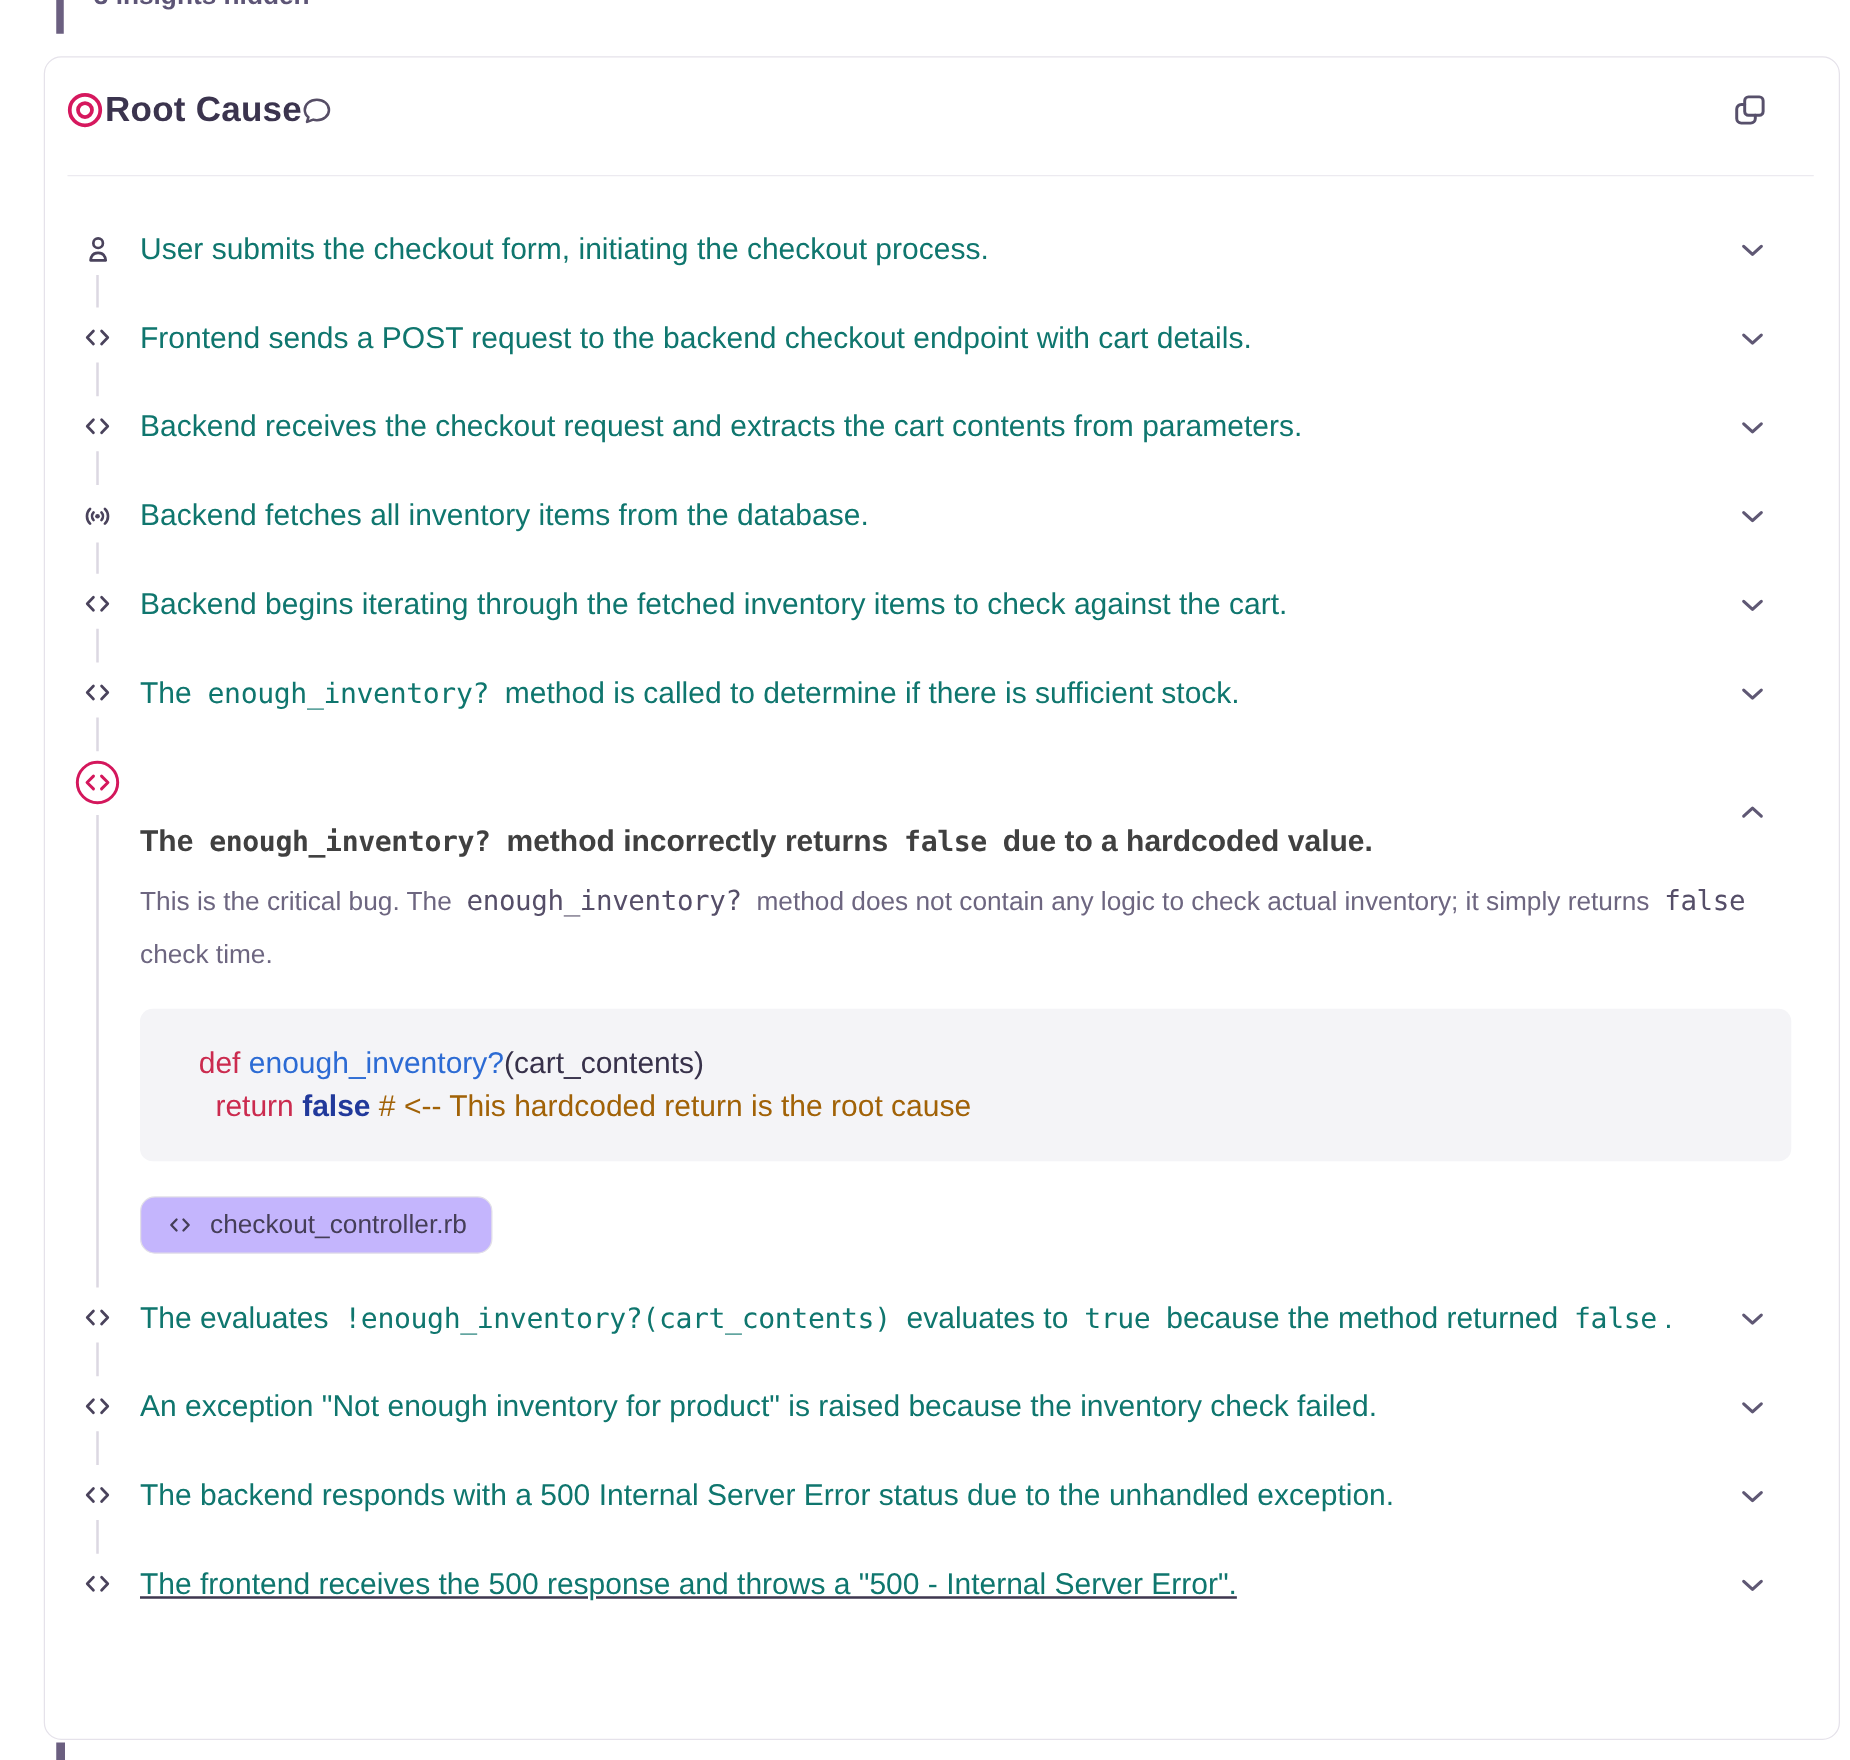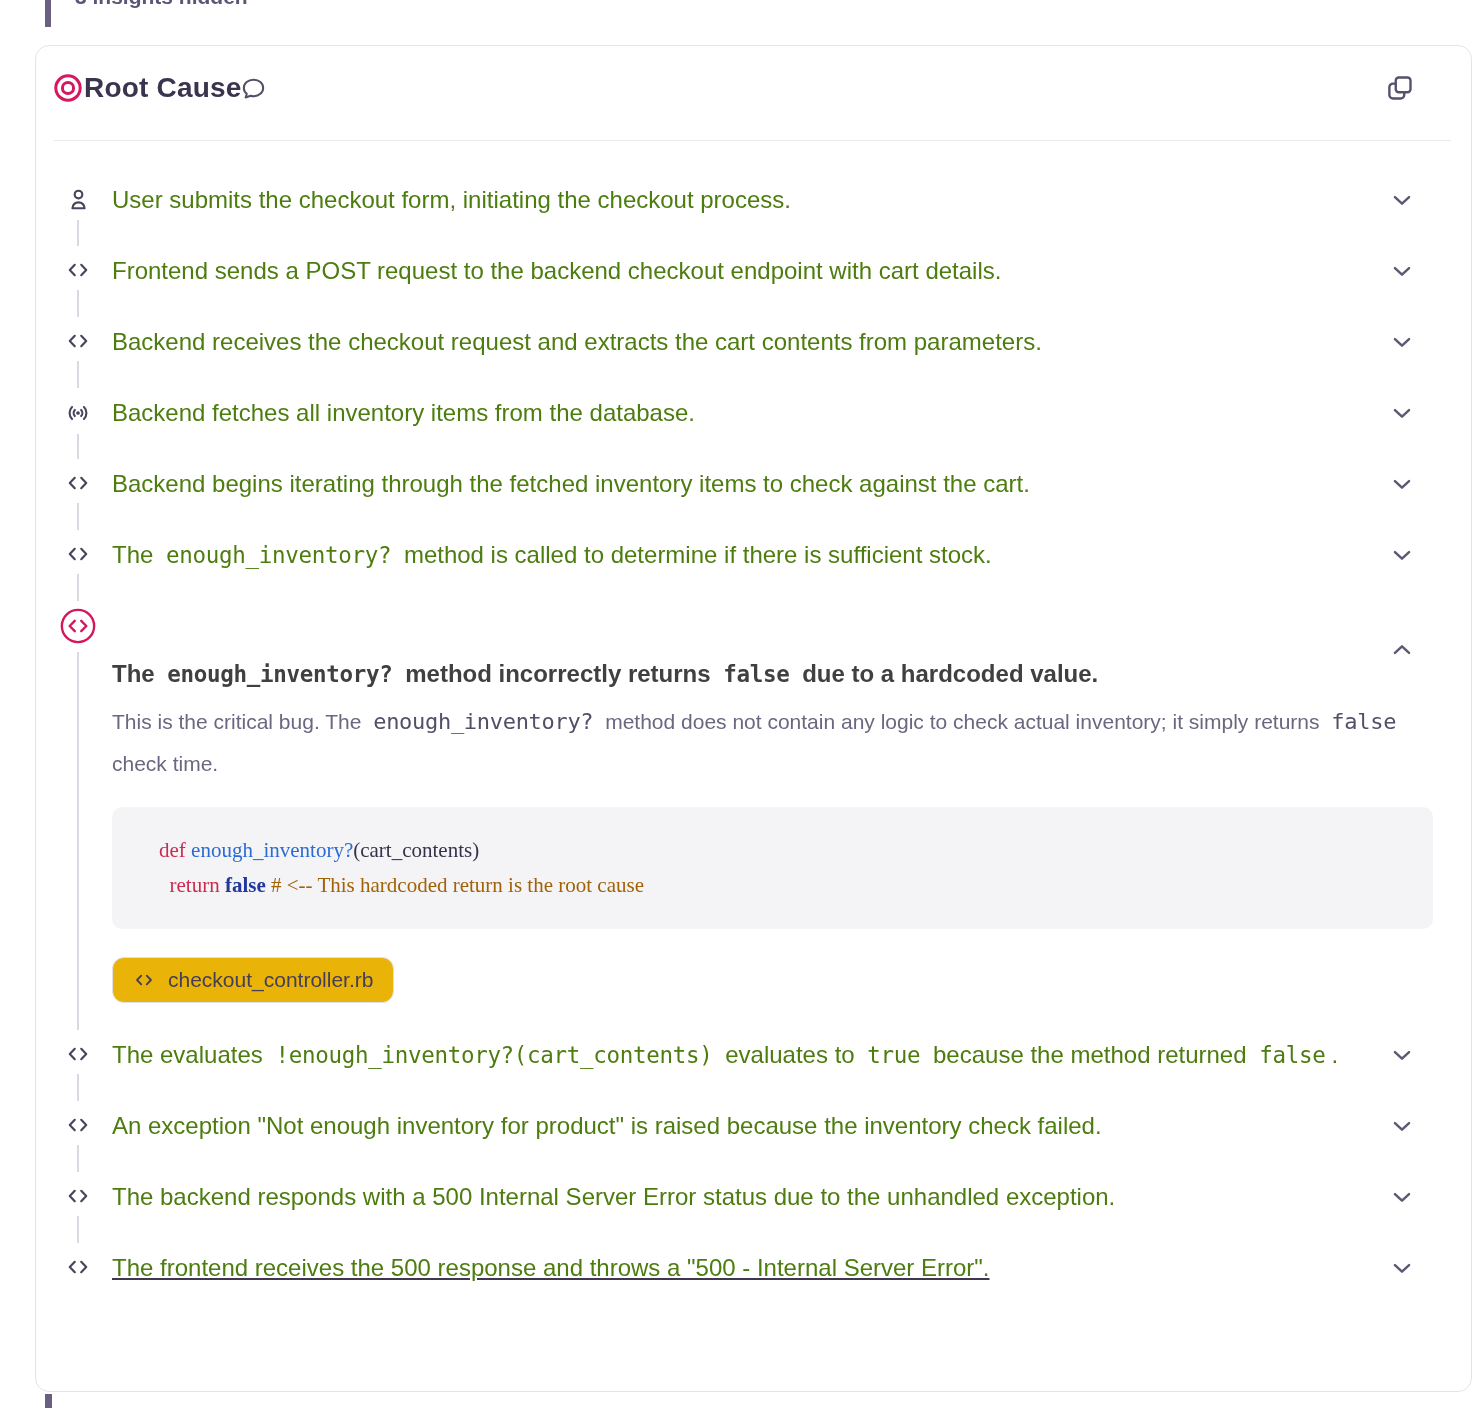--- a/index.html
+++ b/index.html
@@ -30,38 +30,38 @@
   .steps{margin-top:40px;}
   .step{display:flex;}
   .rail{width:40px;flex:none;margin-left:6px;display:flex;flex-direction:column;align-items:center;}
   .rail::after{content:"";width:2px;flex:1;background:#dcd8e2;margin-top:7px;margin-bottom:6px;min-height:10px;}
   .step:last-child .rail::after{display:none;}
   .step-icon{display:flex;color:#4a435c;margin-top:5px;}
   .step.expanded .step-icon{margin-top:0;color:#d4175c;}
   .step-content{flex:1;min-width:0;margin-left:14px;padding-bottom:33px;}
   .step:last-child .step-content{padding-bottom:8px;text-decoration:underline;}
   .step-line{display:flex;align-items:center;cursor:pointer;}
-  .step-text{flex:1;font-size:24px;line-height:38px;color:#4d7c0f;}
+  .step-text{flex:1;font-size:24px;line-height:38px;color:#0f766e;}
   .step-text .ic{font-size:22.5px;}
   .step.expanded .step-text{font-weight:700;color:#404040;margin-top:48px;}
   .chevron{flex:none;display:flex;color:#5f5874;margin:0 36px 0 18px;cursor:pointer;}
   .chevron.up svg{transform:rotate(180deg);}
   .detail{font-size:21px;line-height:42px;color:#6d6680;margin:8px 18px 0 0;}
   .detail .ic{font-size:22px;color:#554e68;}
   .code-block{background:#f4f4f7;border-radius:10px;margin:22px 18px 0 0;
-    padding:26px 20px 26px 47px;font-family:Liberation Serif, serif;
-    font-size:21px;line-height:35px;overflow:hidden;}
+    padding:26px 20px 26px 47px;font-family:Liberation Sans, sans-serif;
+    font-size:24px;line-height:35px;overflow:hidden;}
   .code-line{white-space:pre;}
   .tok-kw{color:#cb2b4f;}
   .tok-fn{color:#2c6bd4;}
   .tok-bool{color:#21399b;font-weight:700;}
   .tok-cmt{color:#a16207;}
   .tok-pl{color:#37314a;}
   .file-chip{display:inline-flex;align-items:center;gap:13px;margin-top:28px;
-    border:1.5px solid #e2dfe8;border-radius:12px;padding:10px 20px;background:#eab308;
+    border:1.5px solid #e2dfe8;border-radius:12px;padding:10px 20px;background:#c4b5fd;
     font-size:21px;color:#453e58;cursor:pointer;}
   .file-chip .icon{display:flex;color:#453e58;}
   
   .below-bar{position:absolute;left:45px;bottom:0;width:7px;height:14px;background:#6b5f80;}
   svg{display:block;}
 </style>
 </head>
 <body>
 
 <div class="hidden-insights">

